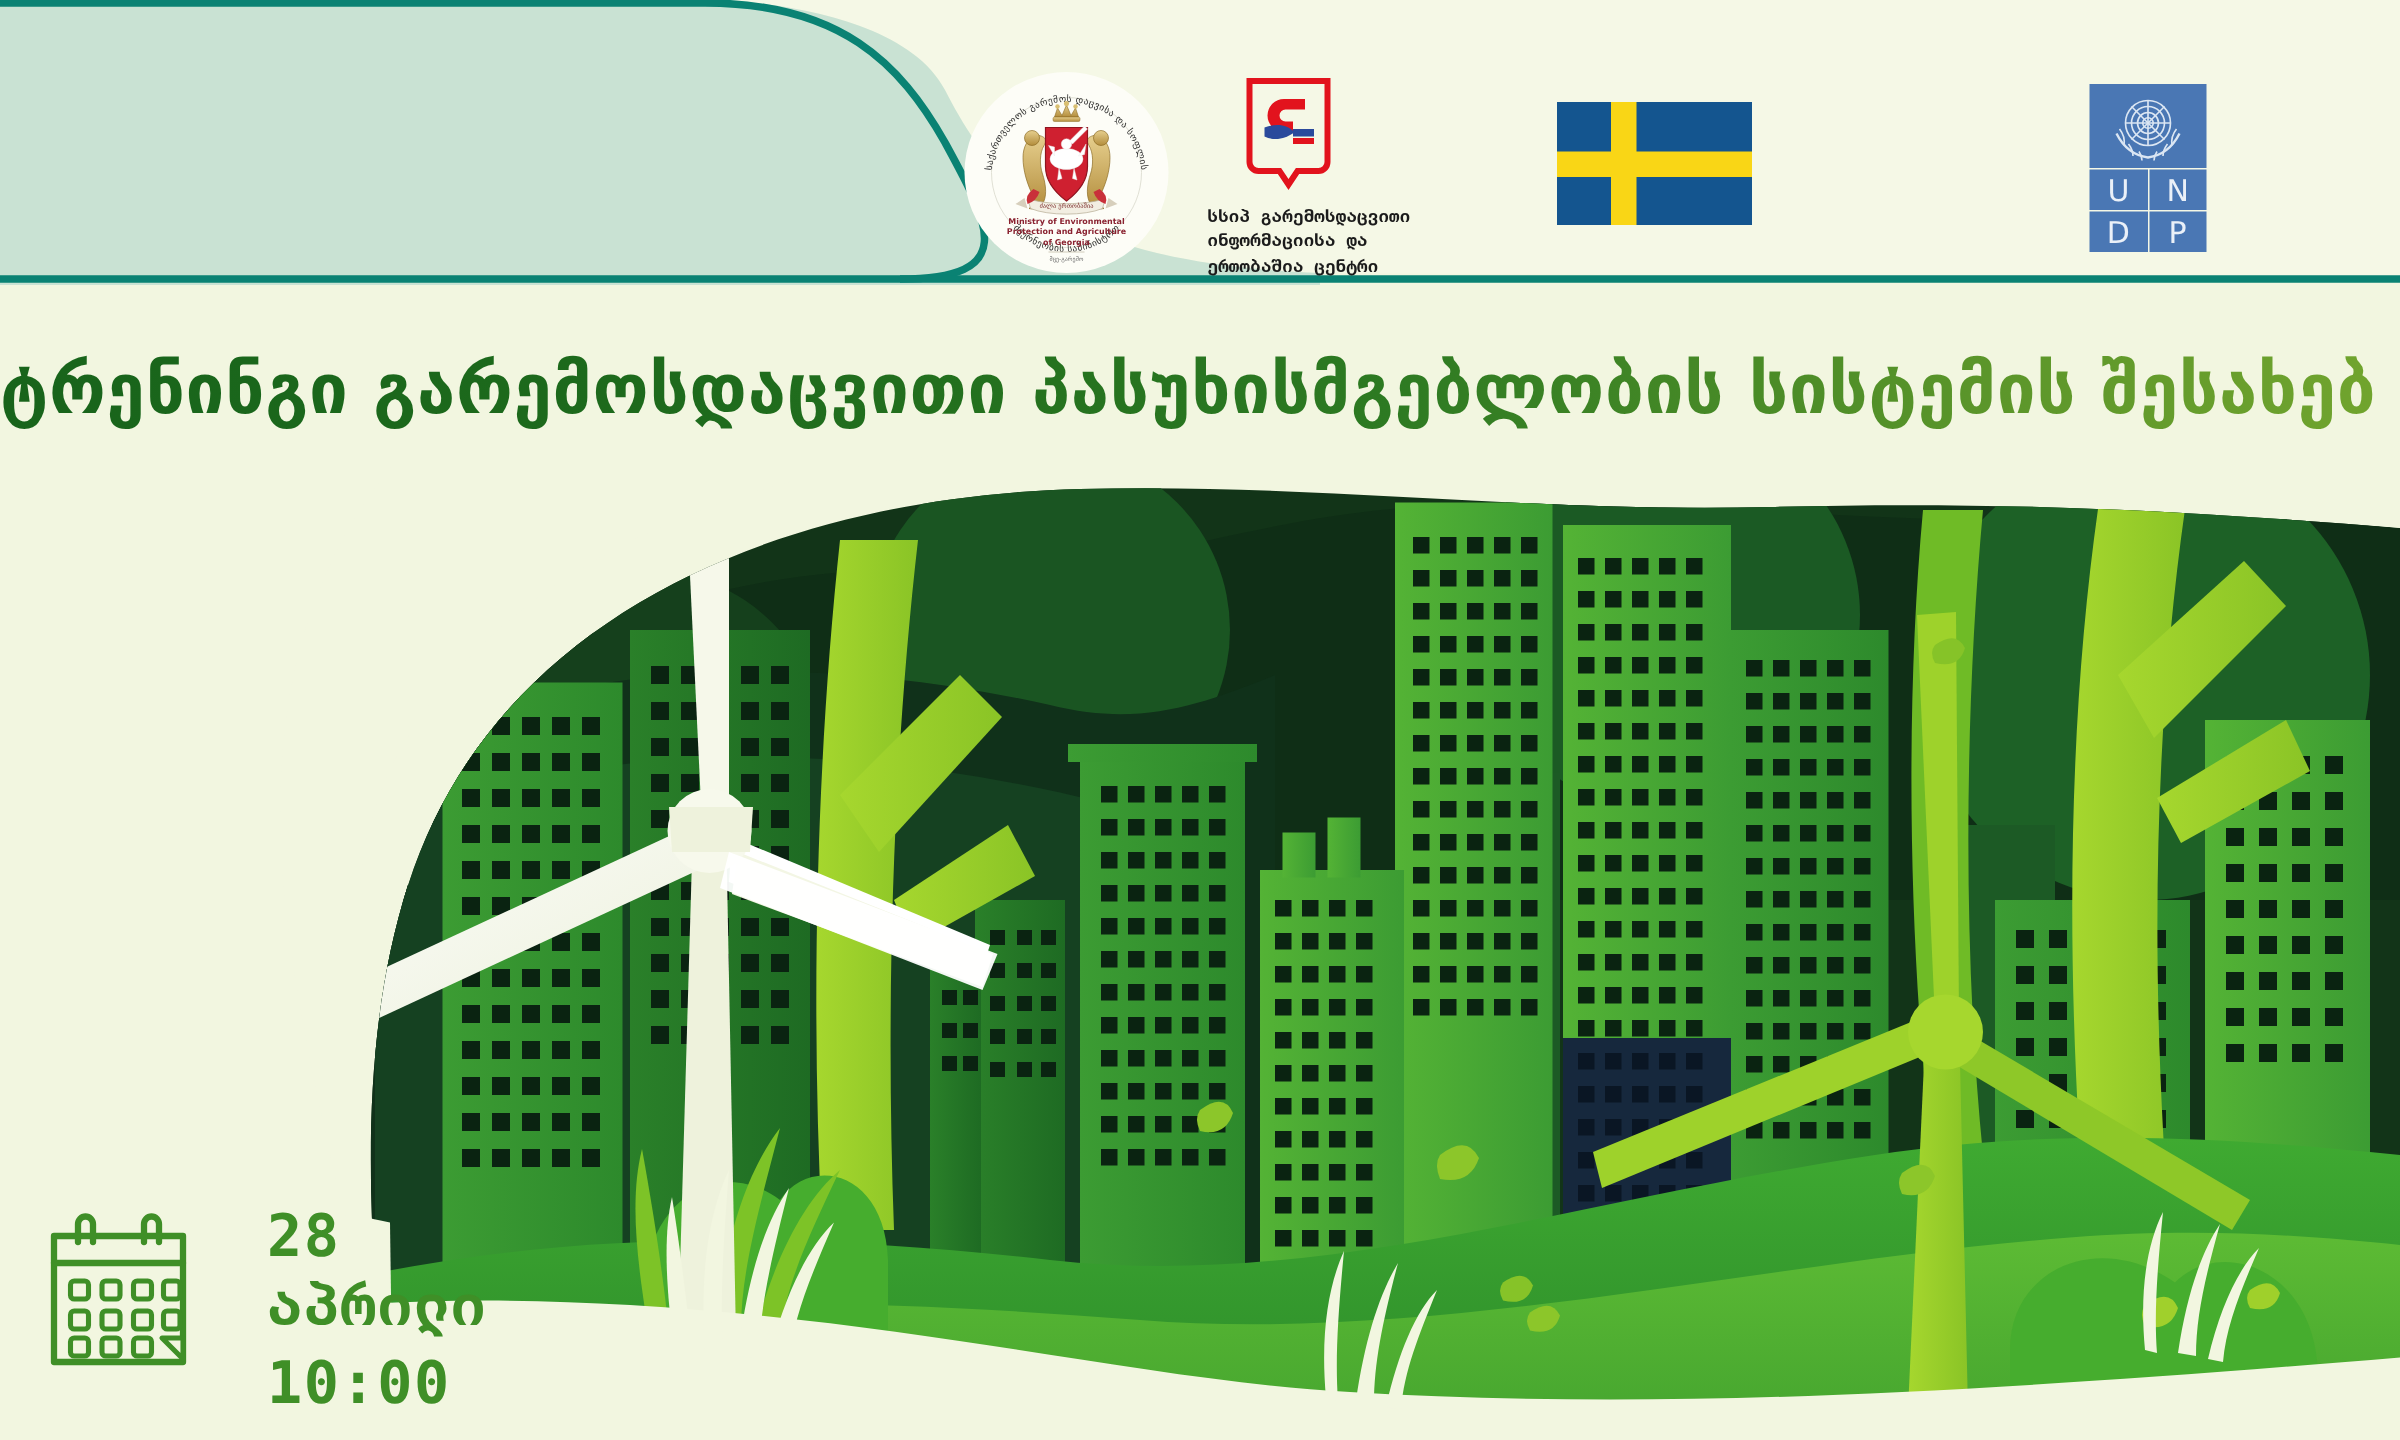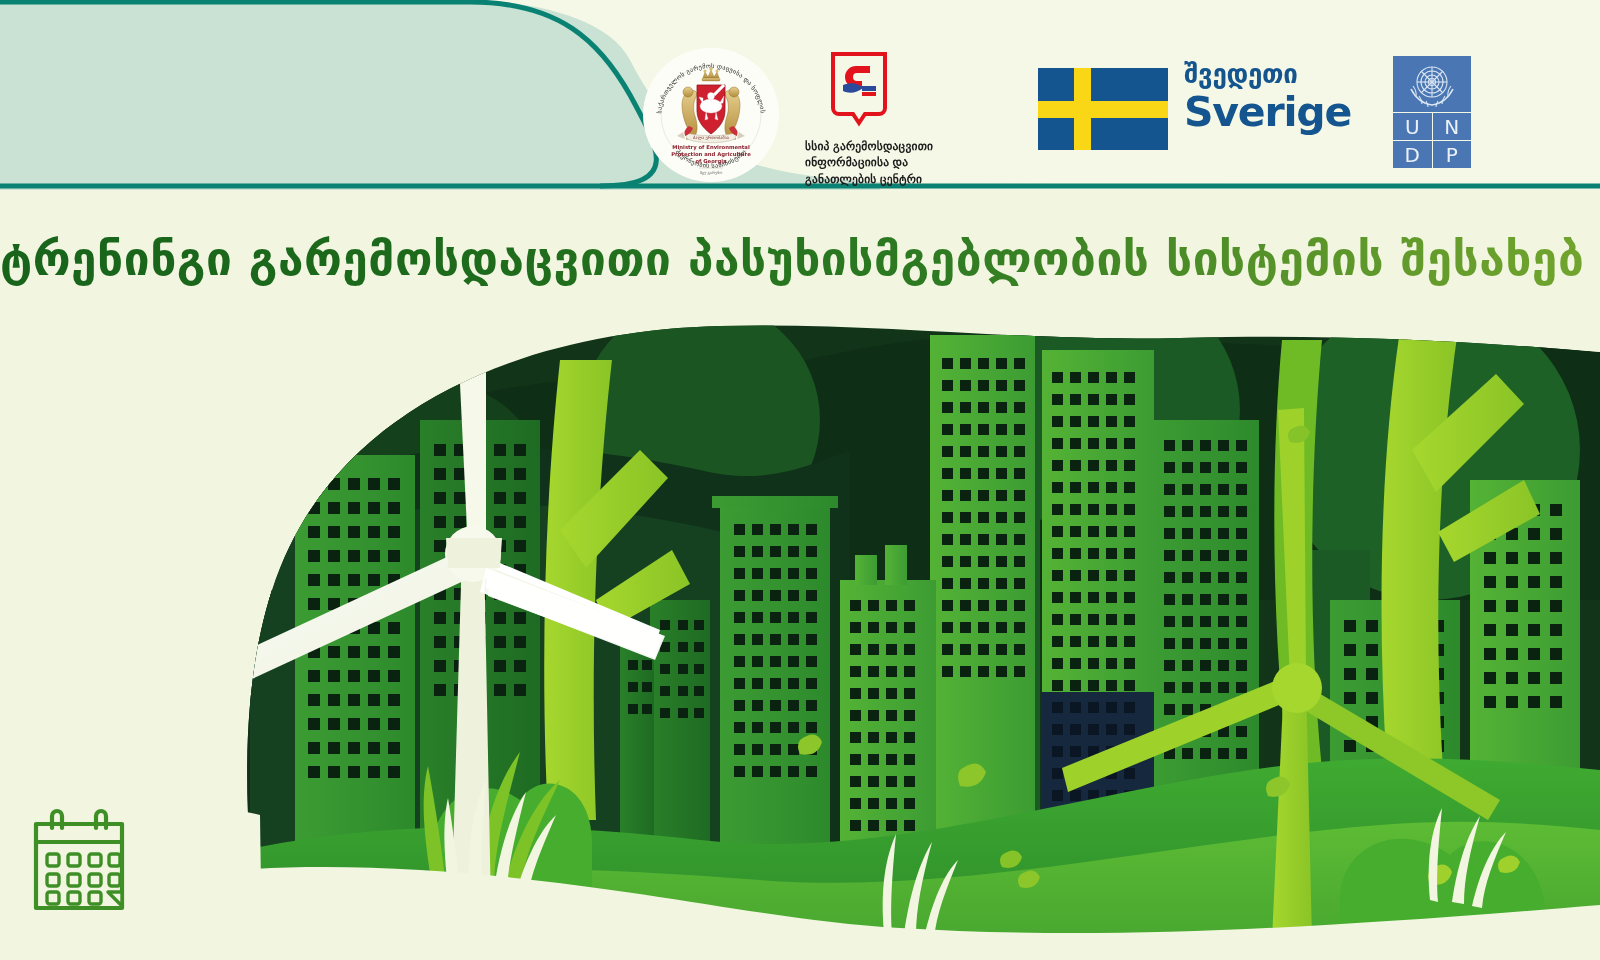--- a/index.html
+++ b/index.html
@@ -32,21 +32,21 @@
   }
   .seal svg { position:absolute; left:0; top:0; }
 
   
   .eic { position:absolute; left:805px; top:52px; width:200px; height:130px; }
   .eic-mark { position:absolute; left:24px; top:0; width:60px; height:80px; }
   .eic-text {
     position:absolute; left:0; top:86px; width:200px;
     font-size:11.5px; line-height:1.42; color:#1b1b1b;
     letter-spacing:.2px; font-weight:600;
-    font-family:Liberation Sans, sans-serif;
+    font-family:Liberation Mono, monospace;
   }
 
   
   .sweden { position:absolute; left:1038px; top:60px; width:300px; height:108px; }
   .flag { position:absolute; left:0; top:8px; width:130px; height:82px; }
   .sw-text { position:absolute; left:146px; top:0px; color:#14558f; }
   .sw-ka { font-size:26px; font-weight:700; line-height:1.1; letter-spacing:-.3px;
            font-family:"DejaVu Sans", sans-serif; }
   .sw-en { font-size:41px; font-weight:700; line-height:1.05; margin-top:2px;
            letter-spacing:-1.2px; font-family:"DejaVu Sans", sans-serif; }
@@ -192,34 +192,30 @@
     <svg class="eic-mark" viewBox="0 0 60 80">
       <path d="M4,2 H56 V56 a6,6 0 0 1 -6,6 H36 l-6,9 l-6,-9 H10 a6,6 0 0 1 -6,-6 Z" fill="none" stroke="#e2131d" stroke-width="4"></path>
       <path d="M41,14 h-14 a11,11 0 0 0 0,22 h6 v-7 h-5 a4,4 0 0 1 0,-8 h13 Z" fill="#e2131d"></path>
       <path d="M14,33 c8,-3 15,-2 20,3 c-6,5 -14,6 -20,3 Z" fill="#2a4a9c"></path>
       <path d="M33,34 h14 v5 h-14 Z" fill="#2a4a9c"></path>
       <path d="M33,40 h14 v4 h-14 Z" fill="#e2131d"></path>
     </svg>
     <div class="eic-text">
       <div>სსიპ გარემოსდაცვითი</div>
       <div>ინფორმაციისა და</div>
-      <div>განათლების ცენტრი</div>
+      <div>ერთობაშია ცენტრი</div>
     </div>
   </div>
 
   <div class="sweden">
     <svg class="flag" viewBox="0 0 130 82">
       <rect x="0" y="0" width="130" height="82" fill="#14558f"></rect>
       <rect x="0" y="33" width="130" height="17" fill="#f9d616"></rect>
       <rect x="36" y="0" width="17" height="82" fill="#f9d616"></rect>
     </svg>
-    <div class="sw-text">
-      <div class="sw-ka">შვედეთი</div>
-      <div class="sw-en">Sverige</div>
-    </div>
   </div>
 
   <div class="undp">
     <div class="undp-top">
       <svg width="78" height="56" viewBox="0 0 78 56">
         <g stroke="#dbe6f3" stroke-width="1.1" fill="none">
           <circle cx="39" cy="26" r="15"></circle>
           <circle cx="39" cy="26" r="11"></circle>
             <circle cx="39" cy="26" r="7"></circle>
             <circle cx="39" cy="26" r="3.5"></circle>
@@ -1067,13 +1063,17 @@
       <rect x="19" y="68" width="12" height="12" rx="2.5"></rect>
       <rect x="40" y="68" width="12" height="12" rx="2.5"></rect>
       <rect x="61" y="68" width="12" height="12" rx="2.5"></rect>
       <rect x="81" y="68" width="11" height="12" rx="2.5"></rect>
       <rect x="19" y="86" width="12" height="12" rx="2.5"></rect>
       <rect x="40" y="86" width="12" height="12" rx="2.5"></rect>
       <rect x="61" y="86" width="12" height="12" rx="2.5"></rect>
     </g>
     <path d="M80,86 h14 v14 Z" fill="#f2f6e0" stroke="#3f8f27" stroke-width="3.4" stroke-linejoin="round"></path>
   </svg>
+  <div class="dt-text">
+    <div class="dt-date">28 აპრილი</div>
+    <div class="dt-time">10:00</div>
+  </div>
 </div>
 
 </body></html>

